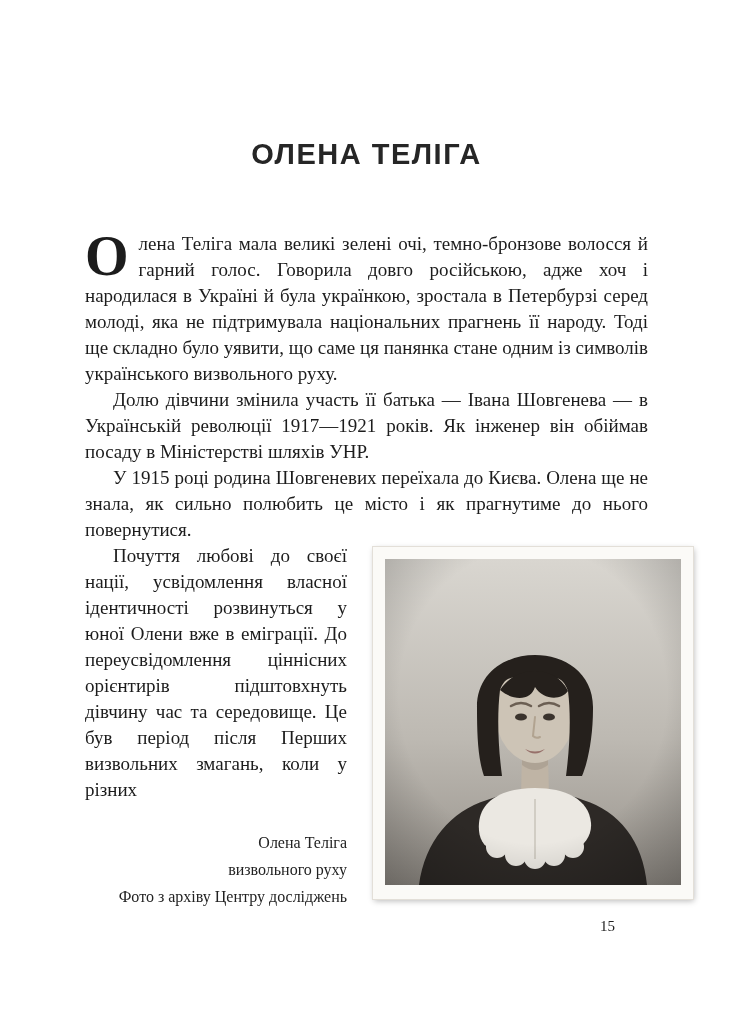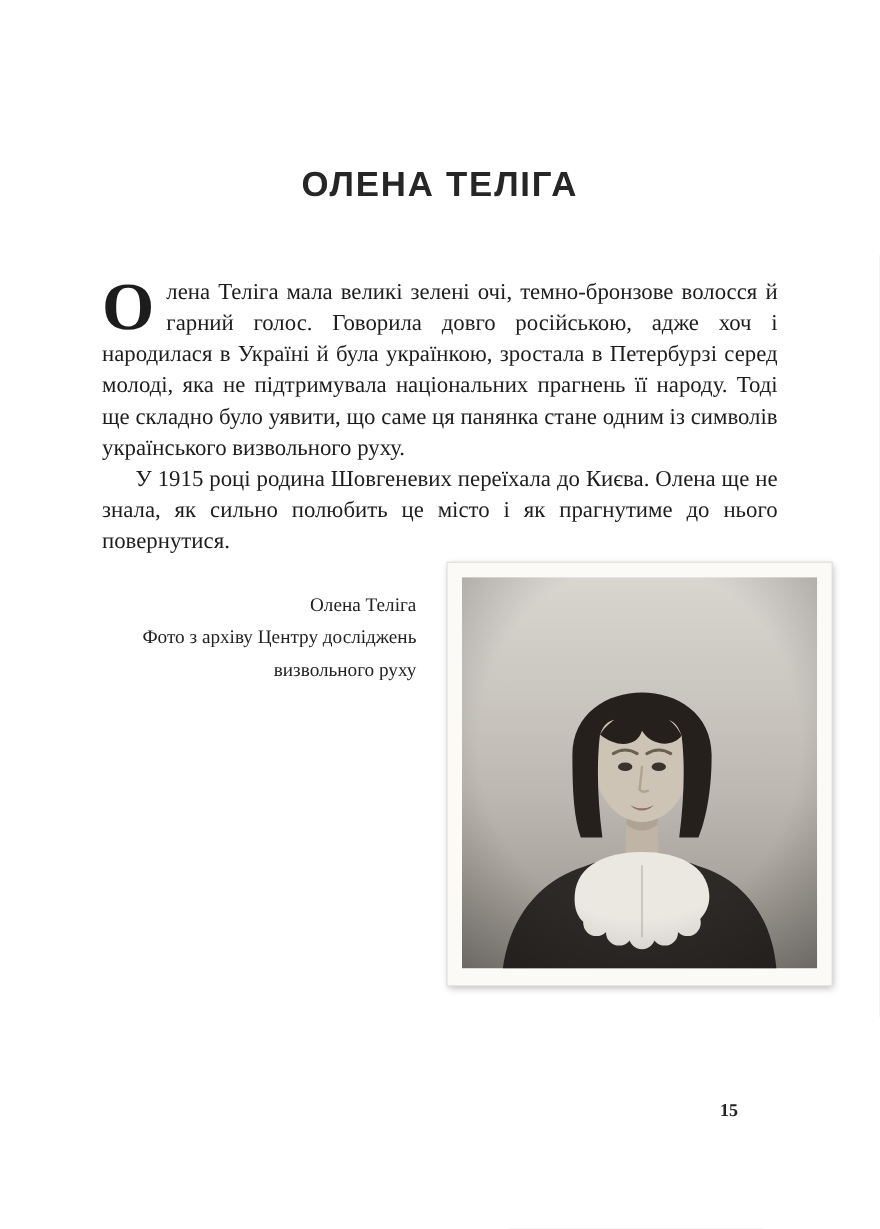--- a/index.html
+++ b/index.html
@@ -66,35 +66,36 @@
     font-size: 16px;
     line-height: 27px;
     text-align: right;
     color: #222222;
   }
   .page-number {
     position: absolute;
     top: 918px;
     right: 118px;
     font-size: 15px;
-    font-weight: 700;
+    font-weight: 400;
     color: #222222;
   }
 </style>
 </head>
 <body>
 
 <div class="page">
 
   <h1 class="title">ОЛЕНА ТЕЛІГА</h1>
 
   <div class="article">
 
     <p class="para"><span class="dropcap">О</span><span>лена Теліга мала великі зелені очі, темно-бронзове волосся й гарний голос. Говорила довго російською, адже хоч і народилася в Україні й була українкою, зростала в Петербурзі серед молоді, яка не підтримувала національних прагнень її народу. Тоді ще складно було уявити, що саме ця панянка стане одним із символів українського визвольного руху.</span></p>
 
+    <p class="para indent">Долю дівчини змінила участь її батька — Івана Шовгенева — в Українській революції 1917—1921 років. Як інженер він обіймав посаду в Міністерстві шляхів УНР.</p>
 
     <p class="para indent">У 1915 році родина Шовгеневих переїхала до Києва. Олена ще не знала, як сильно полюбить це місто і як прагнутиме до нього повернутися.</p>
 
     <figure class="photo-figure">
       <svg viewBox="0 0 296 326" aria-hidden="true">
         <defs>
           <linearGradient id="bgGrad" x1="0" y1="0" x2="0" y2="1">
             <stop offset="0" stop-color="#d9d6d0"></stop>
             <stop offset="0.55" stop-color="#bdb9b2"></stop>
             <stop offset="1" stop-color="#97928b"></stop>
@@ -129,24 +130,25 @@
         <path d="M 150 158 L 148 177 Q 151 180 155 178" stroke="#b1a390" stroke-width="2" fill="none" stroke-linecap="round"></path>
         <path d="M 140 190 Q 150 195 160 190 Q 150 199 140 190 Z" fill="#97706a"></path>
 
         <path d="M 92 150 C 90 78 210 78 208 150 C 208 178 203 203 197 217 L 181 217 C 185 186 186 156 183 132 C 176 112 166 121 150 119 C 134 121 122 112 115 131 C 112 156 113 186 117 217 L 99 217 C 93 200 92 176 92 150 Z" fill="#25201c"></path>
         <path d="M 115 131 C 128 142 146 142 150 128 C 158 141 176 142 183 132 C 176 118 164 112 150 112 C 136 112 124 118 115 131 Z" fill="#25201c"></path>
 
         <rect x="0" y="0" width="296" height="326" fill="url(#vig)"></rect>
       </svg>
     </figure>
 
+    <p class="para indent">Почуття любові до своєї нації, усвідомлення власної ідентичності розвинуться у юної Олени вже в еміграції. До переусвідомлення ціннісних орієнтирів підштовхнуть дівчину час та середовище. Це був період після Перших визвольних змагань, коли у різних</p>
 
     <div class="caption">
       <div>Олена Теліга</div>
+      <div>визвольного руху</div>
       <div>Фото з архіву Центру досліджень</div>
-      <div>визвольного руху</div>
     </div>
 
   </div>
 
   <div class="page-number">15</div>
 
 </div>
 
 </body></html>

